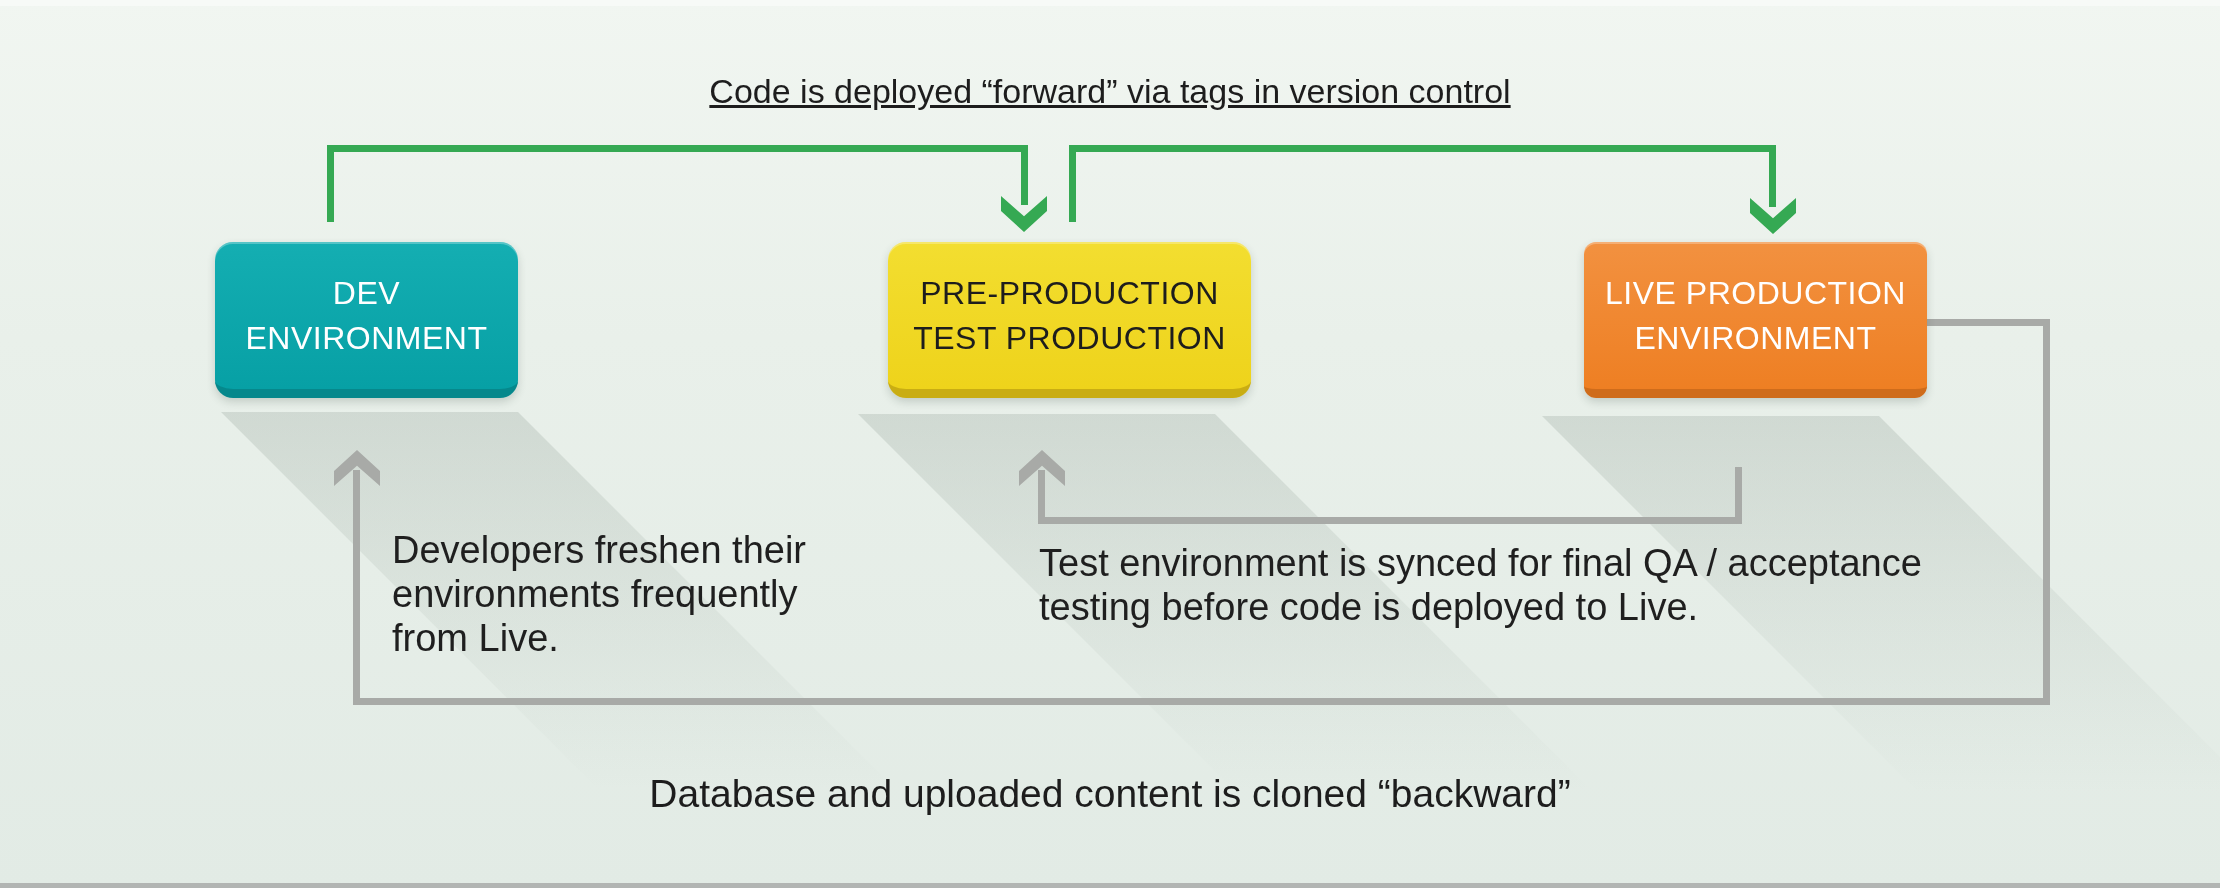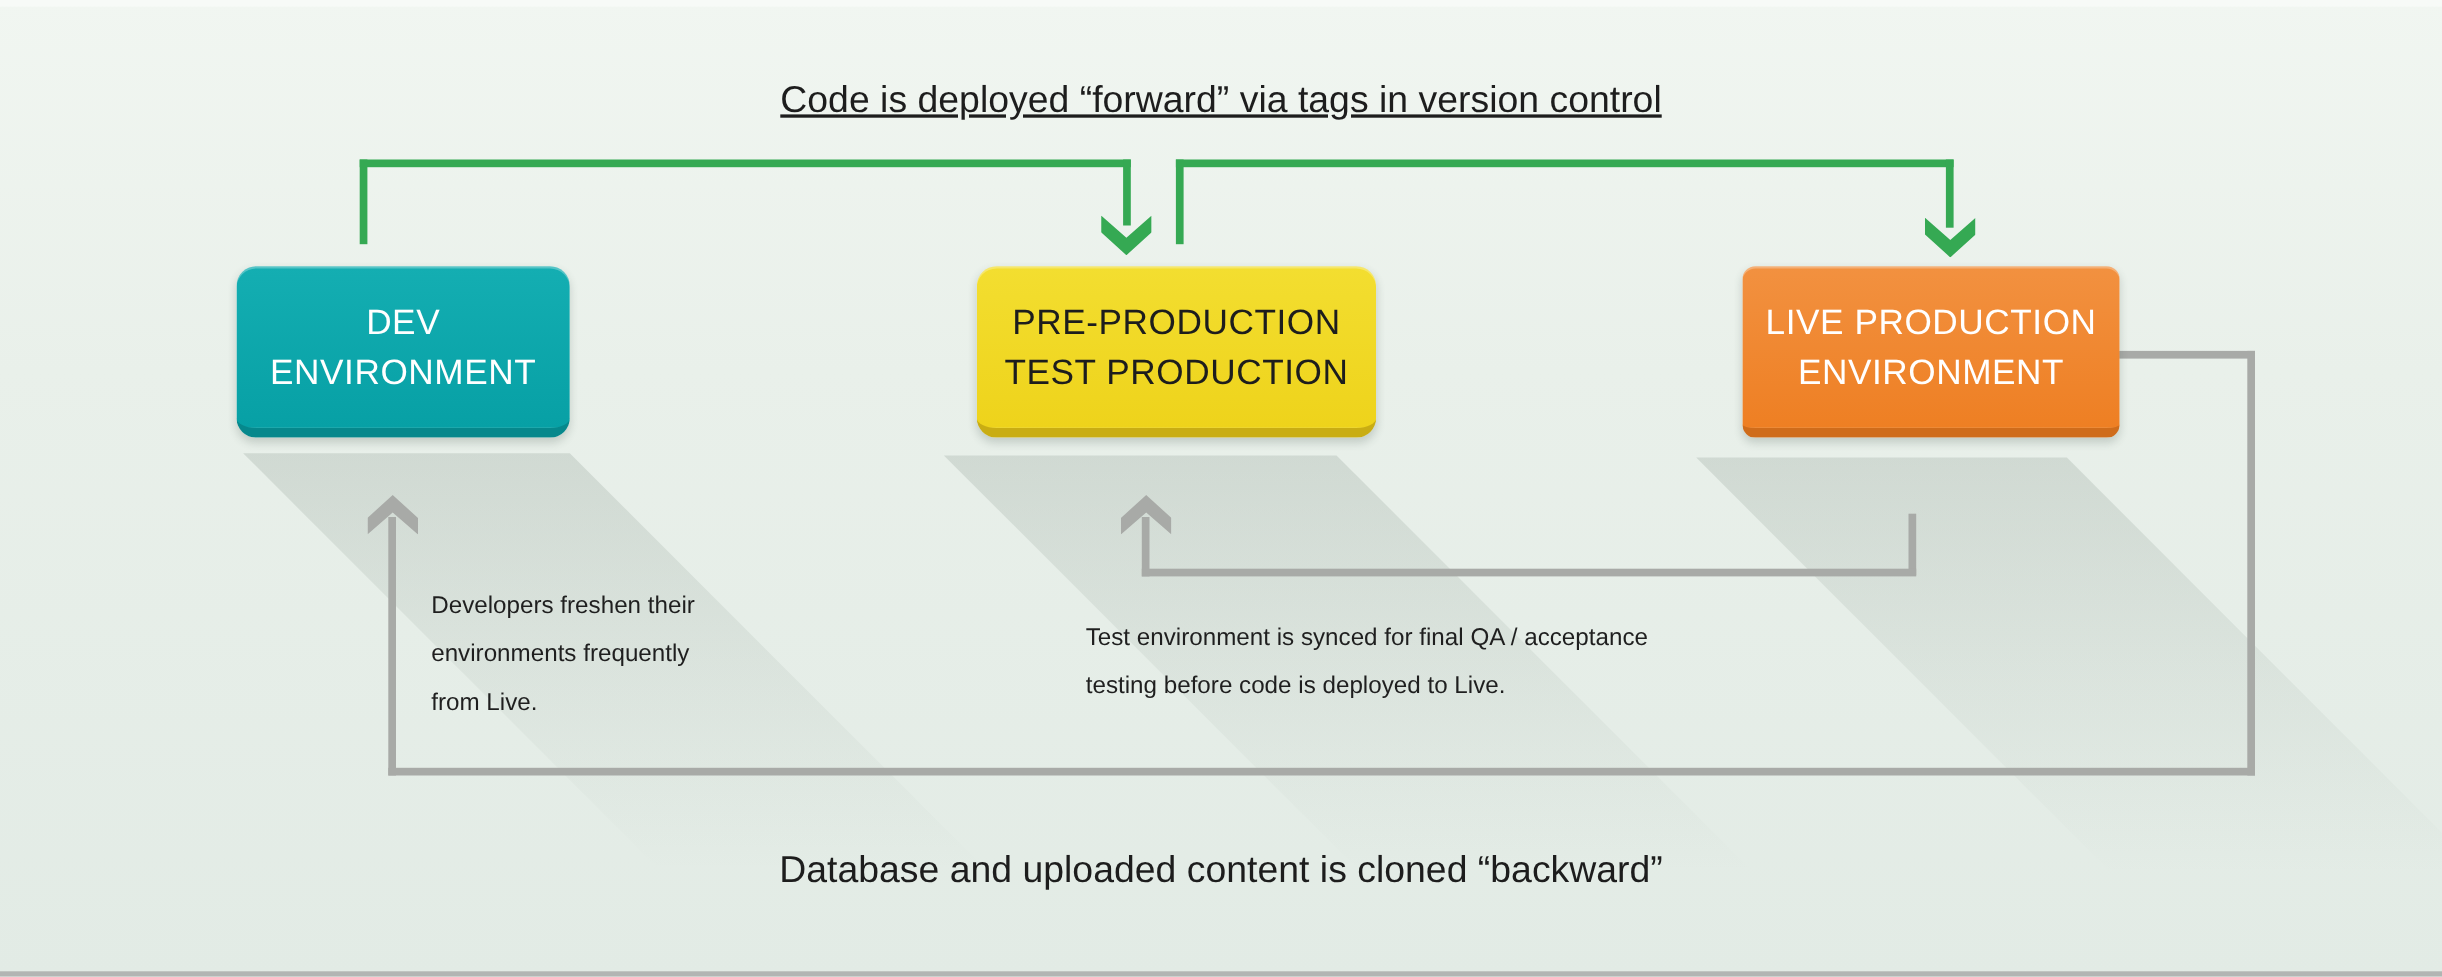--- a/index.html
+++ b/index.html
@@ -65,25 +65,25 @@
   .box.dev{left:215px;width:303px;background:linear-gradient(180deg,#14aeb2,#07a0a5);
     border-bottom:9px solid #06888c;color:#ffffff;}
   .box.pre{left:888px;width:363px;background:linear-gradient(180deg,#f3de30,#eed31b);
     border-bottom:9px solid #c9ad13;color:#1d1d1d;}
   .box.live{left:1584px;width:343px;background:linear-gradient(180deg,#f29140,#ee7f23);
     border-bottom:9px solid #cf6c1b;color:#ffffff;border-radius:12px;}
 
   
   .caption{position:absolute;left:0;width:100%;text-align:center;z-index:4;color:#1d1d1d;}
   .caption.forward{top:72px;font-size:34px;text-decoration:underline;}
-  .caption.backward{top:772px;font-size:34px;}
-  .note{position:absolute;font-size:22px;line-height:44px;color:#1f1f1f;z-index:4;}
+  .caption.backward{top:772px;font-size:39px;}
+  .note{position:absolute;font-size:38px;line-height:44px;color:#1f1f1f;z-index:4;}
   .note span{display:block;}
   .note.dev{left:392px;top:528px;}
-  .note.test{left:987px;top:541px;margin-top:16px;}
+  .note.test{left:1039px;top:541px;}
 </style>
 </head>
 <body>
 
 <div class="canvas">
 
   <div class="strip-top"></div>
   <div class="strip-bottom"></div>
 
   <div class="lshadow dev"></div>

